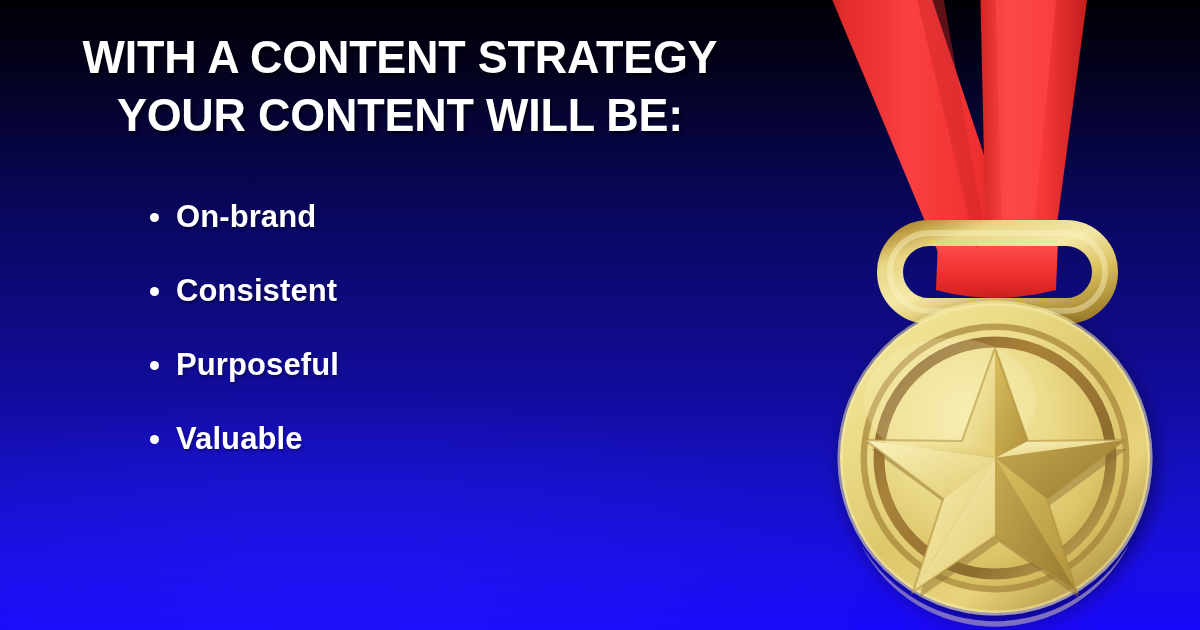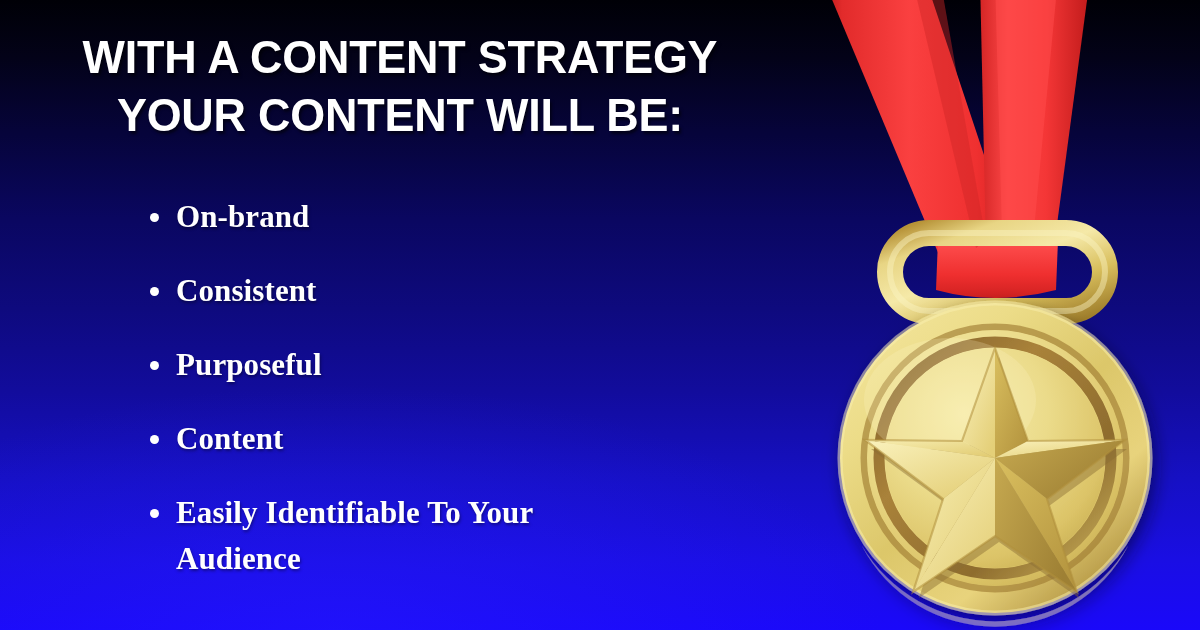--- a/index.html
+++ b/index.html
@@ -74,21 +74,20 @@
     position:relative;
     display:block;
     padding-left:28px;
     margin-bottom:28px;
     color:#ffffff;
     font-size:31px;
     line-height:46px;
     font-weight:600;
     letter-spacing:.1px;
     text-shadow:1px 2px 3px rgba(0,0,0,.40);
-    font-family:Liberation Serif, serif;
   }
   .bullet-item:last-child { margin-bottom:0; }
 
   .bullet-dot {
     position:absolute;
     left:2px; top:19px;
     width:9px; height:9px;
     border-radius:50%;
     background:#ffffff;
   }
@@ -265,22 +264,18 @@
       <li class="bullet-item">
         <span class="bullet-dot"></span>
         <span class="bullet-text">Consistent</span>
       </li>
       <li class="bullet-item">
         <span class="bullet-dot"></span>
         <span class="bullet-text">Purposeful</span>
       </li>
       <li class="bullet-item">
         <span class="bullet-dot"></span>
-        <span class="bullet-text">Content</span>
-      </li>
-      <li class="bullet-item">
-        <span class="bullet-dot"></span>
-        <span class="bullet-text">Easily Identifiable To Your Audience</span>
+        <span class="bullet-text">Valuable</span>
       </li>
     </ul>
 
   </div>
 </div>
 
 </body></html>

